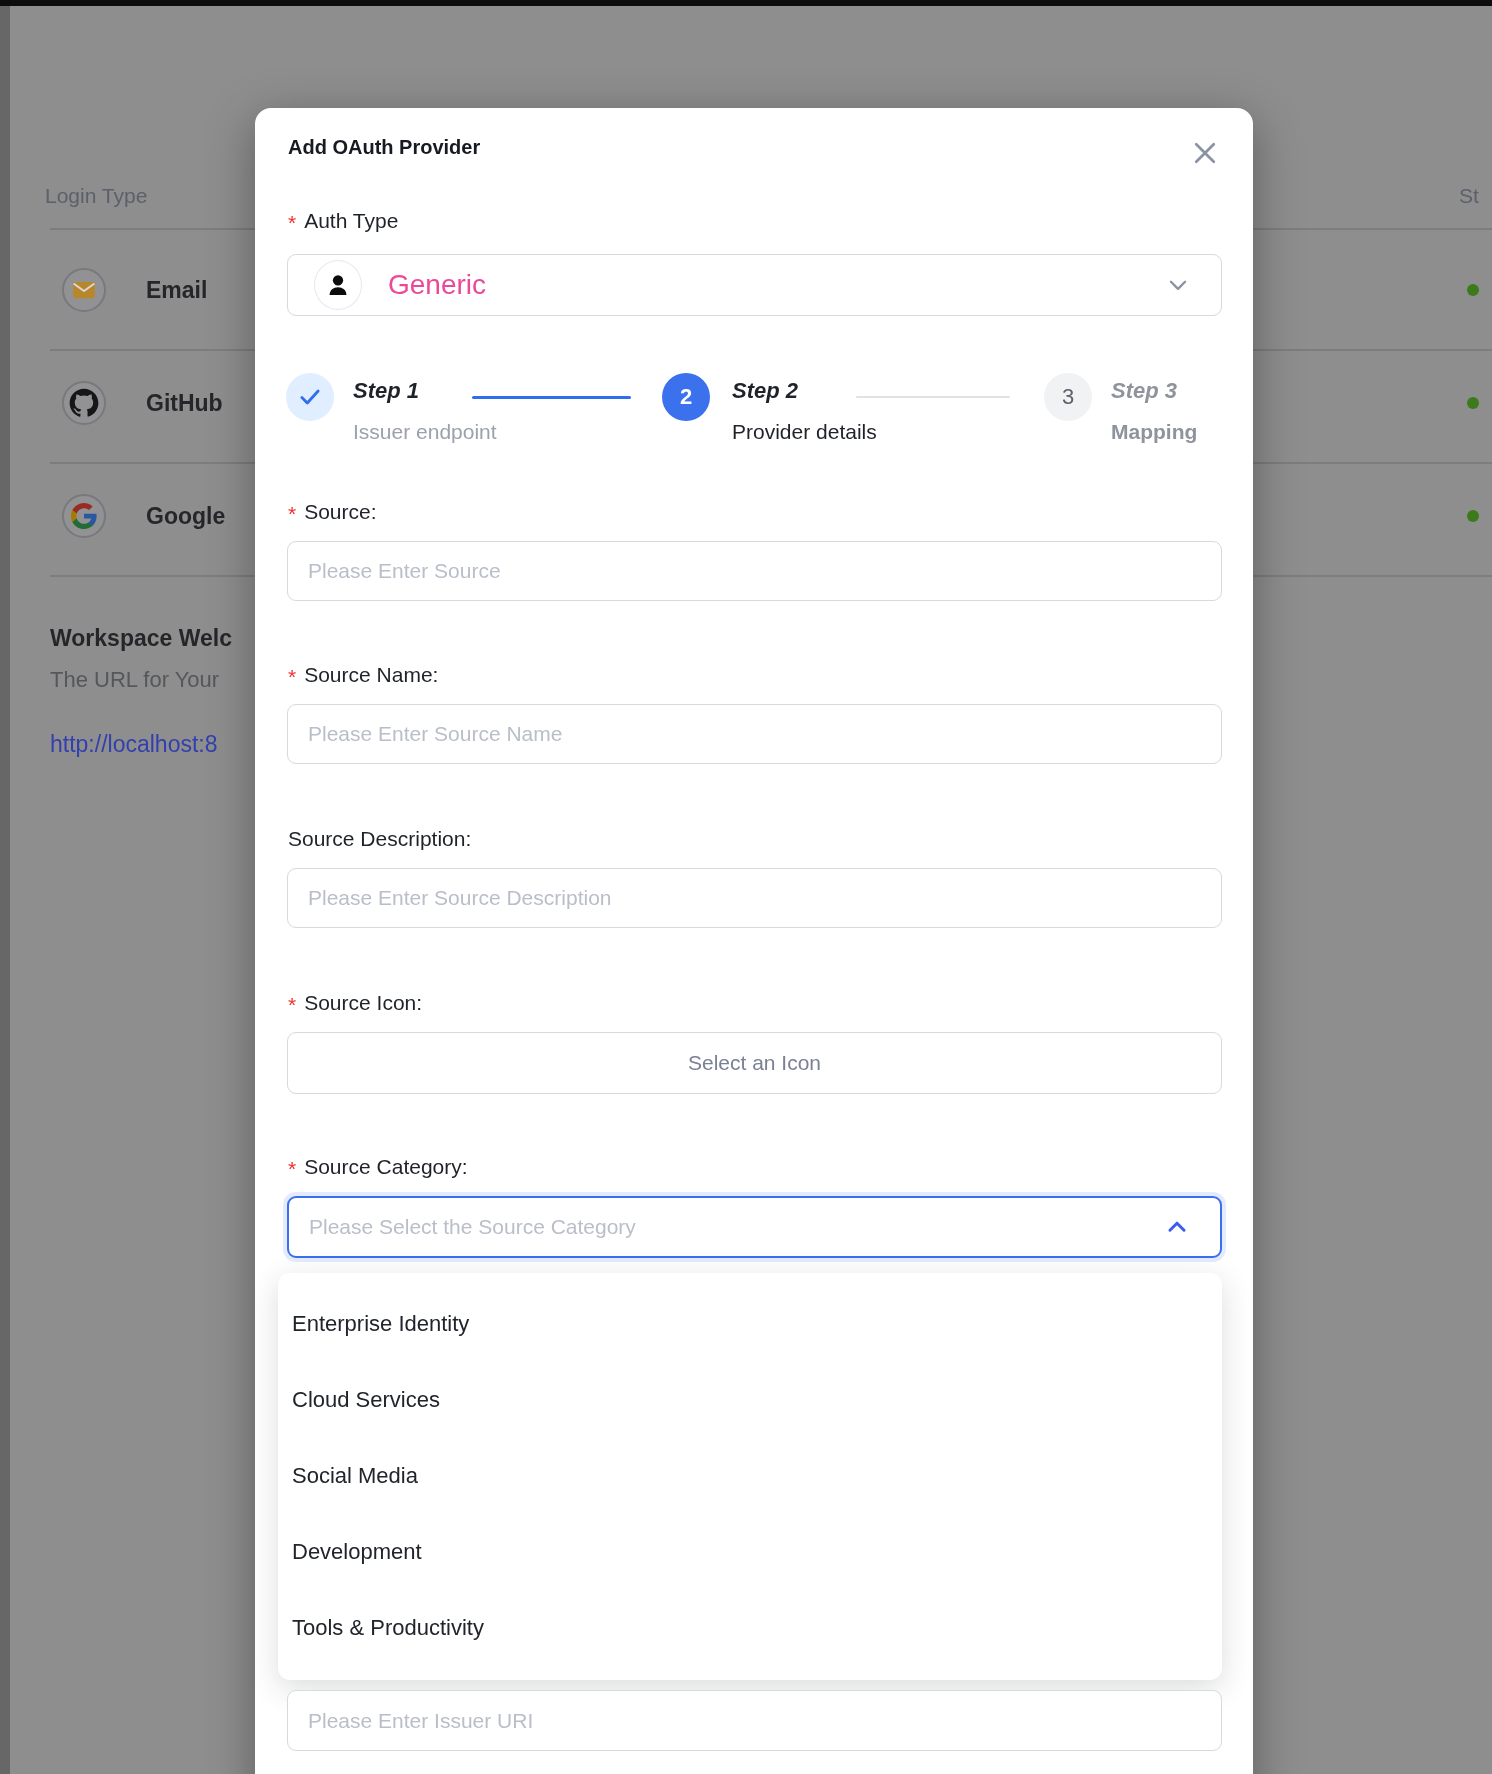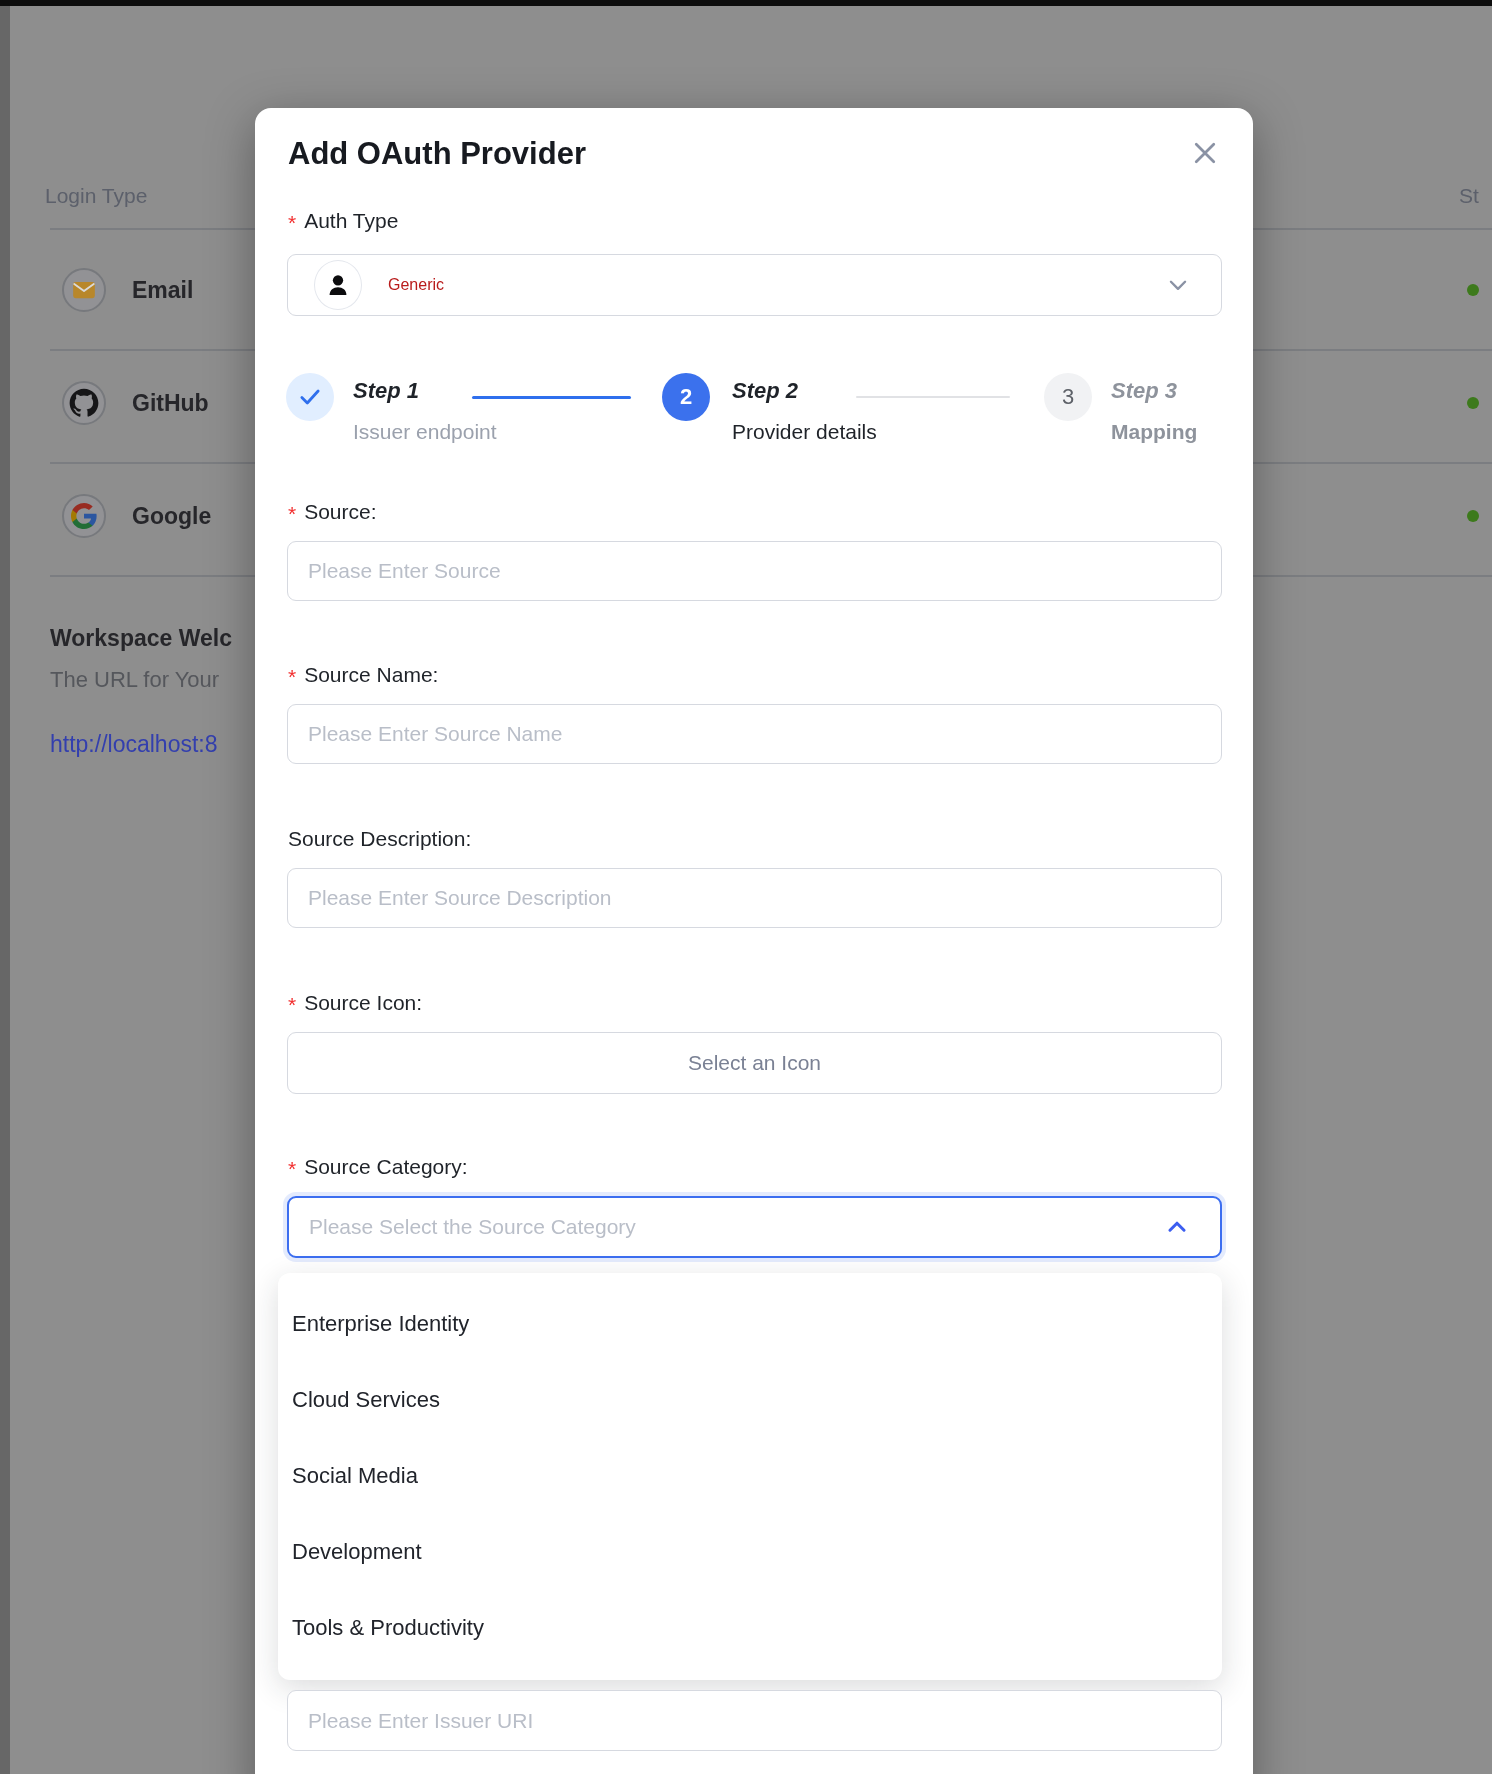--- a/index.html
+++ b/index.html
@@ -7,55 +7,55 @@
   #stage {
     position:relative; width:1492px; height:1774px; overflow:hidden;
     font-family:"Liberation Sans", sans-serif; background:#8e8e8e;
   }
   
   .bg-topstrip { position:absolute; left:0; top:0; width:1492px; height:6px; background:#0d0d0d; }
   .bg-leftstrip { position:absolute; left:0; top:6px; width:10px; height:1768px; background:#676767; }
   .bg-title { position:absolute; left:50px; top:57px; font-size:31px; font-weight:700; color:#232327; letter-spacing:-0.3px; }
   .bg-colhead { position:absolute; font-size:21px; color:#5c606b; }
   .bg-divider { position:absolute; left:50px; width:1442px; height:2px; background:#7b7d81; }
-  .bg-row { position:absolute; left:62px; height:48px; display:flex; align-items:center; gap:26px; }
+  .bg-row { position:absolute; left:62px; height:48px; display:flex; align-items:center; gap:40px; }
   .bg-icon-circle {
     width:44px; height:44px; border-radius:50%; border:2px solid #77797d;
     background:#929295; display:flex; align-items:center; justify-content:center; flex:0 0 auto;
   }
   .bg-row-label { font-size:23px; font-weight:600; color:#26262a; }
   .bg-dot { position:absolute; left:1467px; width:12px; height:12px; border-radius:50%; background:#3d7a1c; }
   .bg-ws-heading { position:absolute; left:50px; top:625px; font-size:23px; font-weight:600; color:#26262a; white-space:nowrap; }
   .bg-ws-sub { position:absolute; left:50px; top:667px; font-size:22px; color:#55575c; white-space:nowrap; }
   .bg-ws-link { position:absolute; left:50px; top:731px; font-size:23px; color:#333fae; white-space:nowrap; cursor:pointer; }
 
   
   #modal {
     position:absolute; left:255px; top:108px; width:998px; height:1700px;
     background:#ffffff; border-radius:16px; box-shadow:0 12px 48px rgba(0,0,0,0.35);
   }
-  .m-title { position:absolute; left:33px; top:28px; font-size:31px; font-weight:700; color:#171a20; }
+  .m-title { position:absolute; left:33px; top:28px; font-size:20px; font-weight:700; color:#171a20; }
   .m-close {
     position:absolute; left:927px; top:22px; width:46px; height:46px;
     display:flex; align-items:center; justify-content:center; cursor:pointer; background:none; border:none;
   }
   .field-label { position:absolute; left:33px; font-size:21px; color:#1f2329; display:flex; gap:8px; align-items:baseline; }
   .req { color:#f23030; font-size:21px; transform:translateY(2px); }
   .text-input, .panel-btn, .auth-select, .cat-select {
     position:absolute; left:32px; width:935px; background:#fff;
     border:1px solid #d6d9e0; border-radius:9px; font-size:21px; color:#1f2329;
   }
   .text-input { height:60px; padding:0 20px; outline:none; font-family:"Liberation Sans",sans-serif; }
   .text-input::placeholder { color:#b9bec8; opacity:1; }
   .auth-select { height:62px; display:flex; align-items:center; cursor:pointer; }
   .avatar-circle {
     width:48px; height:50px; border-radius:50%; border:1.5px solid #e4e7ed; margin-left:26px;
     display:flex; align-items:center; justify-content:center; flex:0 0 auto;
   }
-  .auth-value { margin-left:26px; font-size:16px; color:#b91c1c; }
+  .auth-value { margin-left:26px; font-size:28px; color:#ec4899; }
   .select-caret { position:absolute; right:30px; top:50%; transform:translateY(-50%); display:flex; }
   .panel-btn { height:62px; display:flex; align-items:center; justify-content:center;
     font-size:21px; color:#7a8194; cursor:pointer; font-family:"Liberation Sans",sans-serif; }
   .cat-select {
     height:62px; border:2px solid #3c6ef0; box-shadow:0 0 0 4px rgba(64,112,244,0.14);
     display:flex; align-items:center; cursor:pointer;
   }
   .cat-placeholder { margin-left:20px; font-size:21px; color:#b9bec8; }
 
   

